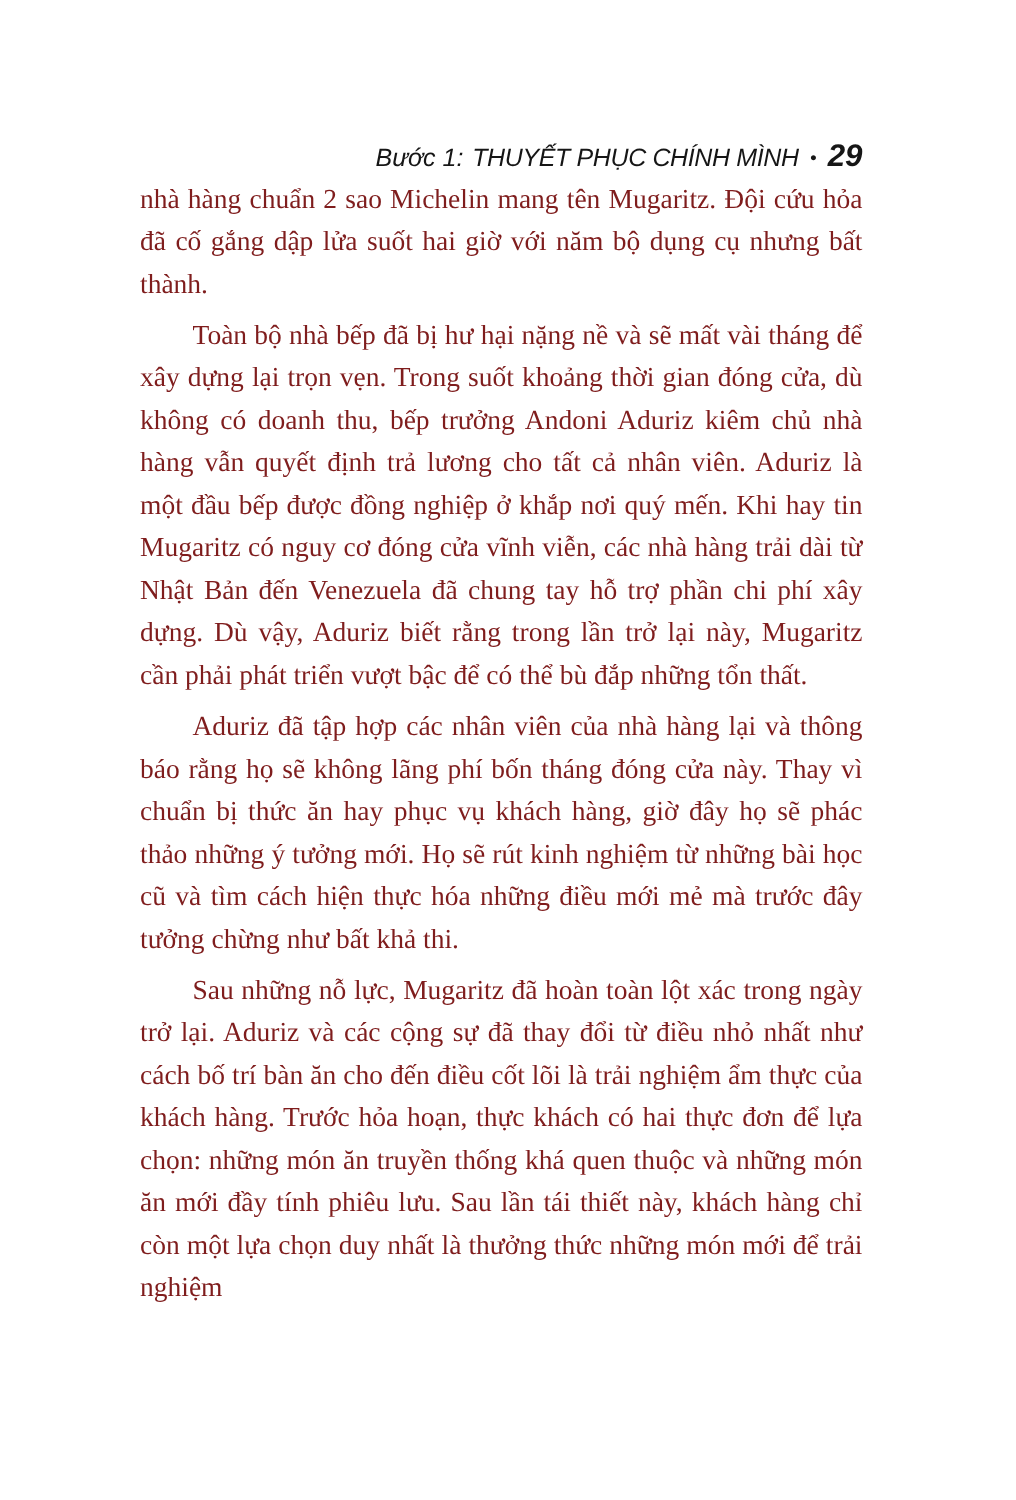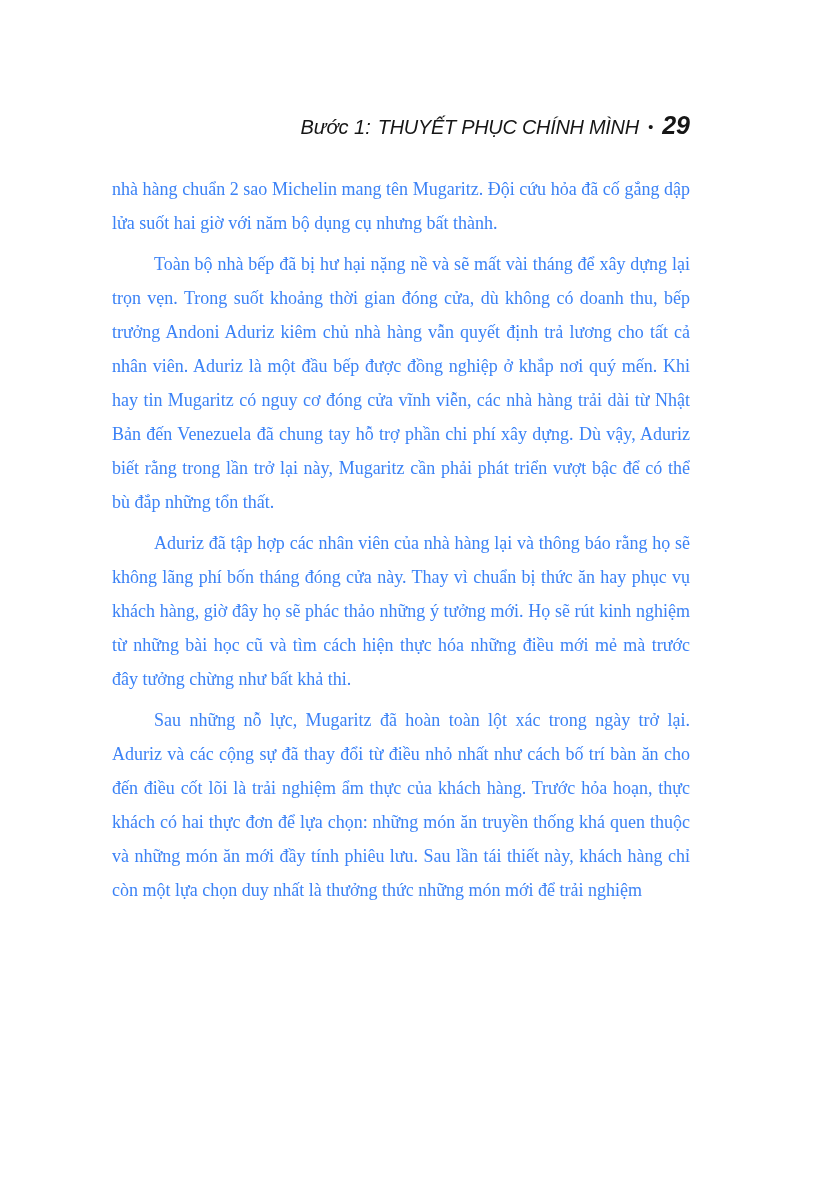--- a/index.html
+++ b/index.html
@@ -18,21 +18,20 @@
     position: absolute;
     left: 112px;
     top: 112px;
     width: 578px;
   }
   .running-header {
     text-align: right;
     font-family: "Liberation Sans", sans-serif;
     font-style: italic;
     color: #161616;
-    margin-bottom: 30px;
     white-space: nowrap;
     line-height: 26px;
   }
   .chapter-label {
     font-size: 20px;
   }
   .chapter-title {
     font-size: 20px;
     letter-spacing: -0.3px;
     margin-left: 7px;
@@ -41,23 +40,23 @@
     font-size: 15px;
     margin: 0 9px;
     vertical-align: 2px;
   }
   .page-number {
     font-size: 25px;
     font-weight: bold;
   }
   .body-text {
     font-family: "Liberation Serif", serif;
-    font-size: 18px;
+    font-size: 22px;
     line-height: 34px;
-    color: #3b82f6;
+    color: #7f1d1d;
     text-align: justify;
   }
   .body-text p {
     margin: 0 0 7px 0;
     text-indent: 42px;
   }
   .body-text p.no-indent {
     text-indent: 0;
   }
 </style>

